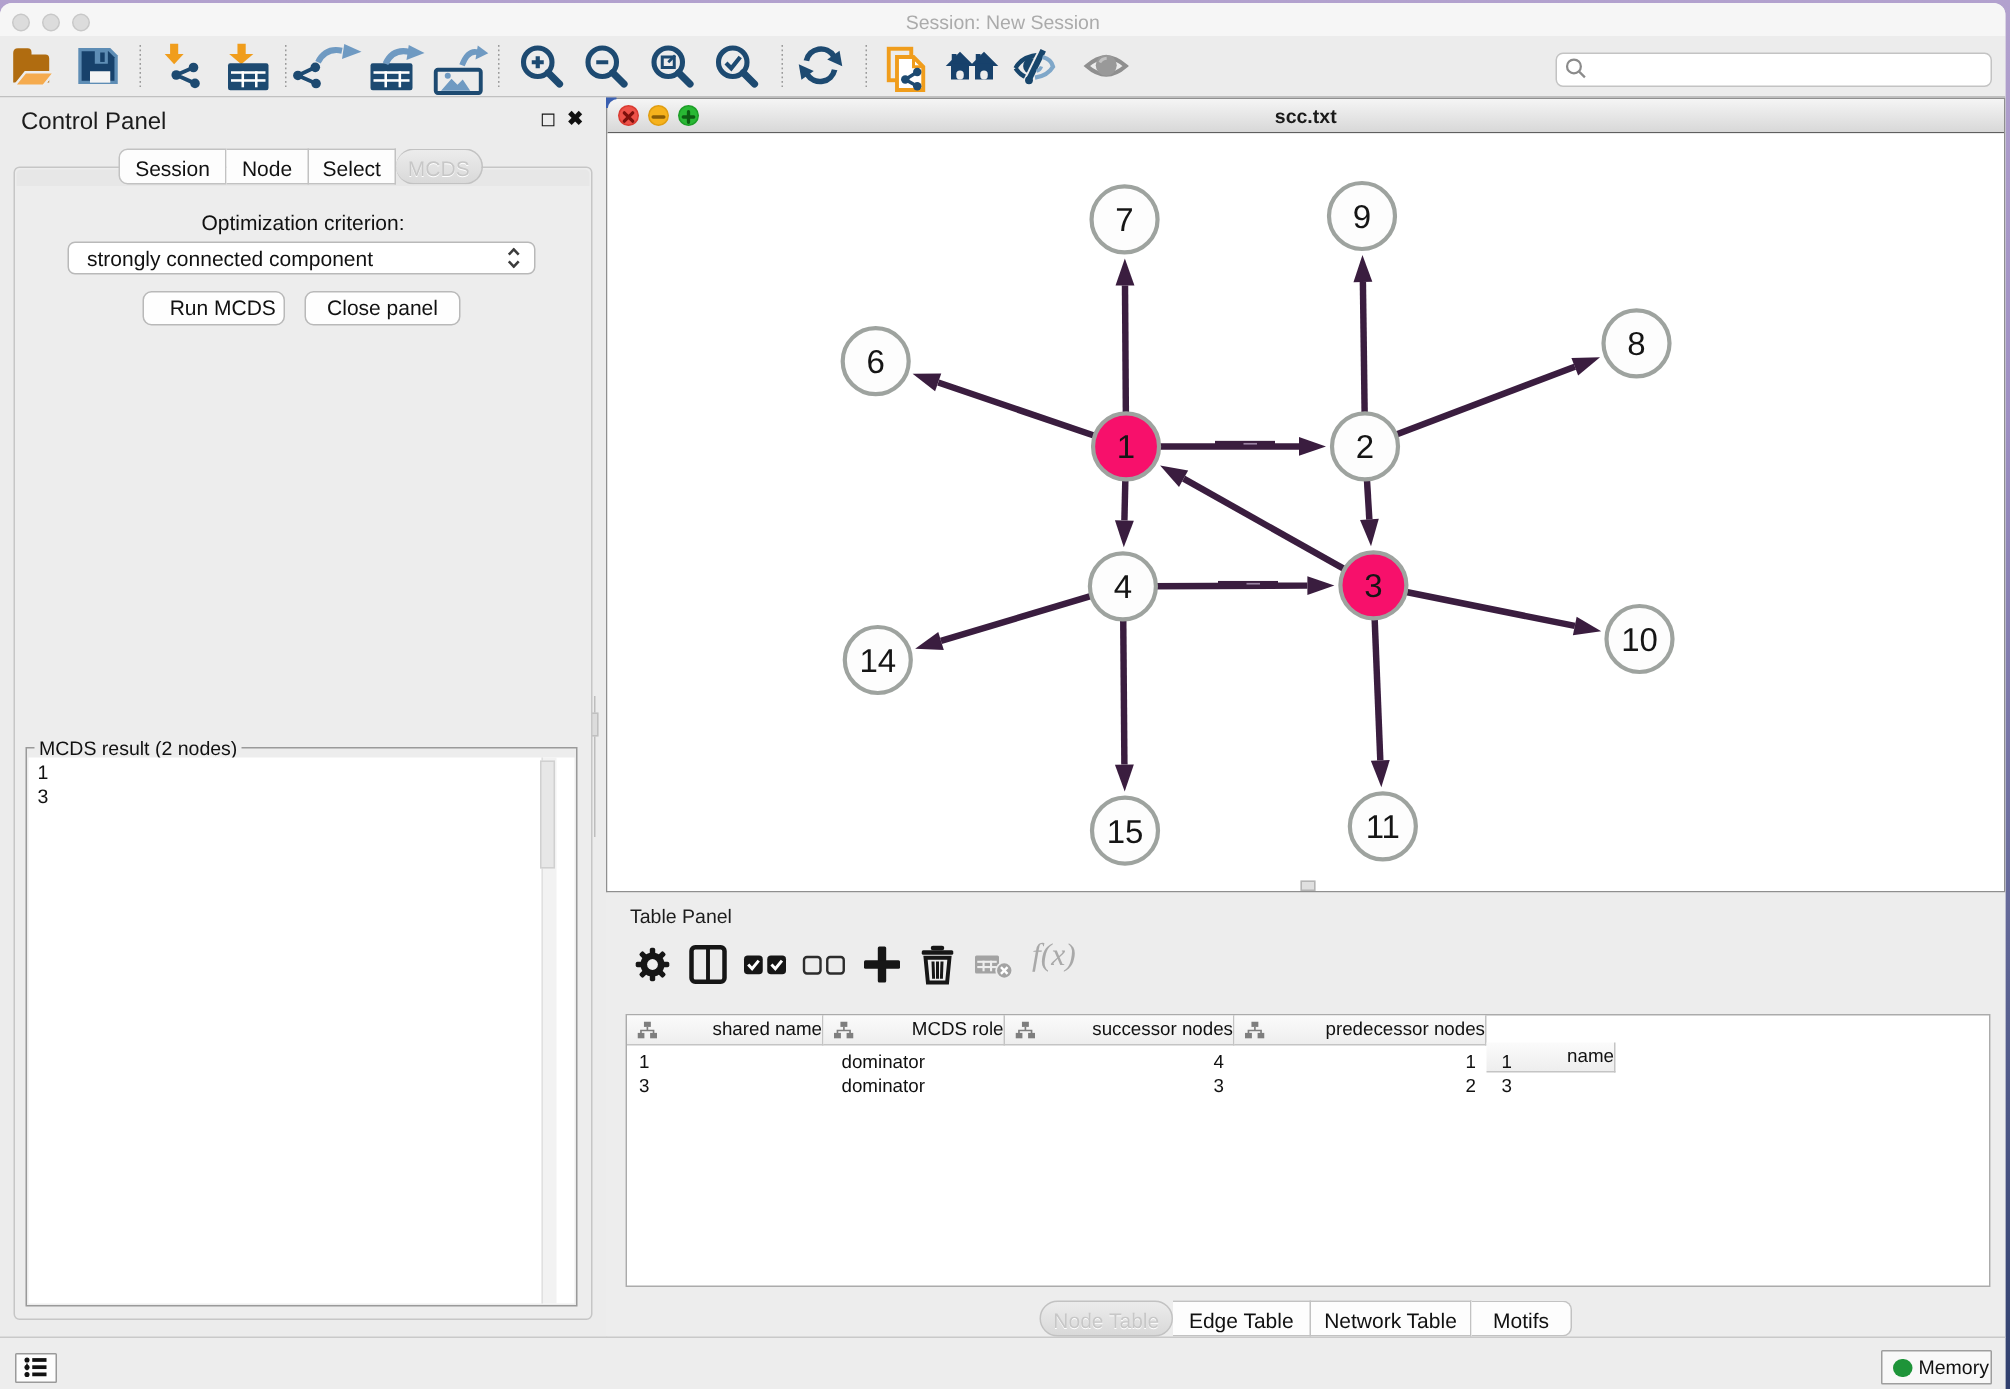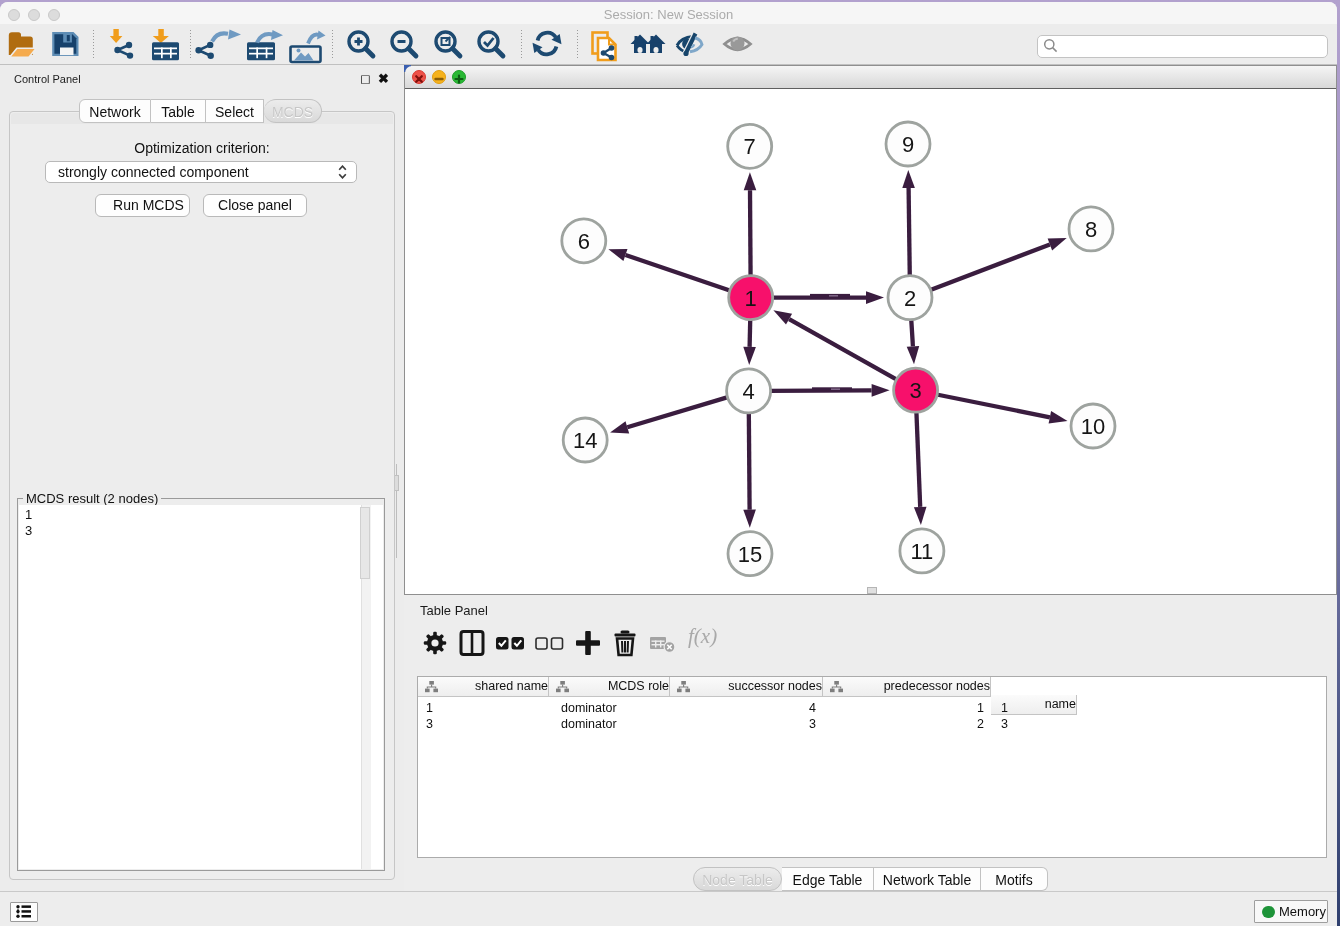--- a/index.html
+++ b/index.html
@@ -7,21 +7,21 @@
   .win{position:absolute;left:0;top:2px;width:1337px;height:924px;background:#ededed;border-radius:8px 8px 0 0;overflow:hidden;}
   .titlebar{position:absolute;left:0;top:0;width:100%;height:22px;background:#f6f6f6;}
   .tl{position:absolute;top:7px;width:12px;height:12px;border-radius:50%;background:#dcdcdc;border:1px solid #c8c8c8;box-sizing:border-box;}
   .title-txt{position:absolute;top:5px;width:100%;text-align:center;font-size:13px;color:#ababab;}
   .toolbar{position:absolute;left:0;top:22px;width:100%;height:41px;background:#ececec;border-bottom:1px solid #c0c0c0;box-sizing:border-box;}
   .sep{position:absolute;top:6px;height:28px;width:1px;background-image:linear-gradient(#9a9a9a 33%, rgba(0,0,0,0) 0%);background-size:1px 3px;}
   .ticon{position:absolute;top:7px;}
   .searchbox{position:absolute;left:1037px;top:11px;width:289px;height:21px;background:#fff;border:1px solid #c3c3c3;border-radius:5px;}
   
   .cpanel{position:absolute;left:0;top:63px;width:404px;height:826px;background:#ececec;border-right:1px solid #b3b3b3;box-sizing:content-box;}
-  .cp-head{position:absolute;left:14px;top:8px;font-size:11px;color:#1c1c1c;}
+  .cp-head{position:absolute;left:14px;top:8px;font-size:16px;color:#1c1c1c;}
   .tabrow{position:absolute;display:flex;height:24px;z-index:5;}
   .tab{height:24px;line-height:24px;text-align:center;font-size:14px;color:#111;background:#fdfdfd;border-top:1px solid #c2c2c2;border-bottom:1px solid #c2c2c2;border-right:1px solid #c2c2c2;box-sizing:border-box;padding:0 0;}
   .tab.first{border-left:1px solid #c2c2c2;border-radius:6px 0 0 6px;}
   .tab.last{border-radius:0 6px 6px 0;}
   .tab.sel{background:linear-gradient(180deg,#ececec,#d9d9d9);color:#c7c7c7;text-shadow:0 1px 0 #fff;border-radius:12px;}
   .tabpane{position:absolute;z-index:1;left:9px;top:46px;width:386px;height:769px;border:1px solid #c6c6c6;border-radius:4px;background:#ededed;box-sizing:border-box;}
   .opt-label{position:absolute;left:0;top:28px;width:100%;text-align:center;font-size:14px;color:#111;}
   .combo{position:absolute;left:35px;top:49px;width:312px;height:22px;background:#fff;border:1px solid #b9b9b9;border-radius:5px;box-sizing:border-box;font-size:14px;color:#111;line-height:20px;padding-left:12px;}
   .btn{position:absolute;height:23px;background:#fefefe;border:1px solid #b9b9b9;border-radius:6px;box-sizing:border-box;font-size:14px;color:#111;text-align:center;line-height:21px;}
   .groupbox{position:absolute;left:7px;top:386px;width:368px;height:373px;border:1px solid #9a9a9a;box-sizing:border-box;}
@@ -177,22 +177,22 @@
 <svg class="ticon" style="left:1043px;top:14px;" width="16" height="16" viewBox="0 0 16 16">
         <circle cx="6.3" cy="6.3" r="4.6" fill="none" stroke="#8b8b8b" stroke-width="1.5"></circle>
         <line x1="9.6" y1="9.6" x2="13.6" y2="13.6" stroke="#8b8b8b" stroke-width="1.5"></line>
       </svg>
 </div>
 
   <div class="cpanel">
     <div class="cp-head">Control Panel</div>
     <div class="minibtns" style="left:360px;top:6px;">◻&nbsp;&nbsp;<b>✖</b></div>
     <div class="tabrow" style="left:79px;top:34px;">
-      <div class="tab first" style="width:72px;">Network</div>
-      <div class="tab" style="width:55px;">Table</div>
+      <div class="tab first" style="width:72px;">Session</div>
+      <div class="tab" style="width:55px;">Node</div>
       <div class="tab" style="width:58px;">Select</div>
       <div class="tab last sel" style="width:58px;">MCDS</div>
     </div>
     <div class="tabpane">
       <div style="position:absolute;left:1px;right:1px;top:1px;height:11px;background:#e7e7e7;border-radius:3px 3px 0 0;"></div>
       <div class="opt-label">Optimization criterion:</div>
       <div class="combo">strongly connected component
         <svg width="11" height="14" viewBox="0 0 11 14" style="position:absolute;right:8px;top:3px;">
           <path d="M2.2,4.8 L5.5,1.2 L8.8,4.8" fill="none" stroke="#3c3c3c" stroke-width="1.7"></path>
             <path d="M2.2,9.2 L5.5,12.8 L8.8,9.2" fill="none" stroke="#3c3c3c" stroke-width="1.7"></path>
@@ -218,20 +218,21 @@
     <div class="net-titlebar" style="border-radius:7px 0 0 0;">
       <div class="light" style="left:7px;background:#ed5148;border:1px solid #d93b32;"><svg width="12" height="12" viewBox="0 0 12 12">
             <path d="M3.2 3.2 L8.8 8.8 M8.8 3.2 L3.2 8.8" stroke="#7e100c" stroke-width="2.2" stroke-linecap="round"></path>
           </svg></div>
       <div class="light" style="left:27px;background:#f6b21c;border:1px solid #e09e12;"><svg width="12" height="12" viewBox="0 0 12 12">
             <path d="M2.5 6 L9.5 6" stroke="#8a5d06" stroke-width="2.4" stroke-linecap="round"></path>
           </svg></div>
       <div class="light" style="left:47px;background:#29b834;border:1px solid #1d9e28;"><svg width="12" height="12" viewBox="0 0 12 12">
             <path d="M6 2.5 L6 9.5 M2.5 6 L9.5 6" stroke="#0d5c13" stroke-width="2.2" stroke-linecap="round"></path>
           </svg></div>
+      <div class="net-title">scc.txt</div>
     </div>
     <div class="canvas"><svg id="graph" width="931" height="505" viewBox="0 0 931 505">
 <g stroke="#3a1d3f" stroke-width="4.3" fill="none">
 <line x1="345.6" y1="189.6" x2="345.0" y2="101.3"></line>
 <polygon points="344.9,83.3 351.3,101.3 338.7,101.3" fill="#3a1d3f" stroke="none"></polygon>
 <line x1="327.7" y1="202.5" x2="220.5" y2="166.0"></line>
 <polygon points="203.4,160.2 222.5,160.0 218.4,171.9" fill="#3a1d3f" stroke="none"></polygon>
 <line x1="364.7" y1="208.6" x2="461.0" y2="208.6"></line>
 <polygon points="479.0,208.6 461.0,214.9 461.0,202.3" fill="#3a1d3f" stroke="none"></polygon>
 <line x1="345.3" y1="227.6" x2="344.6" y2="257.9"></line>

